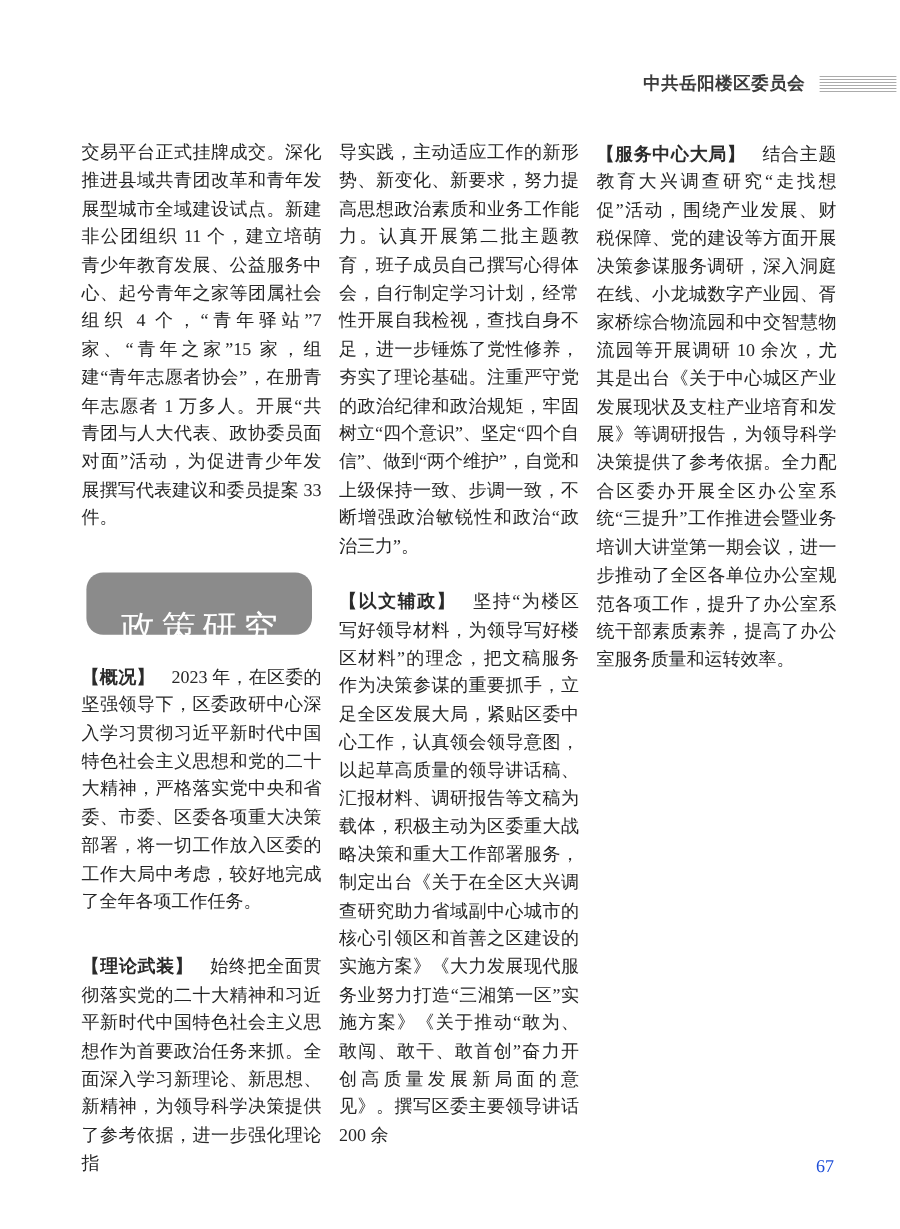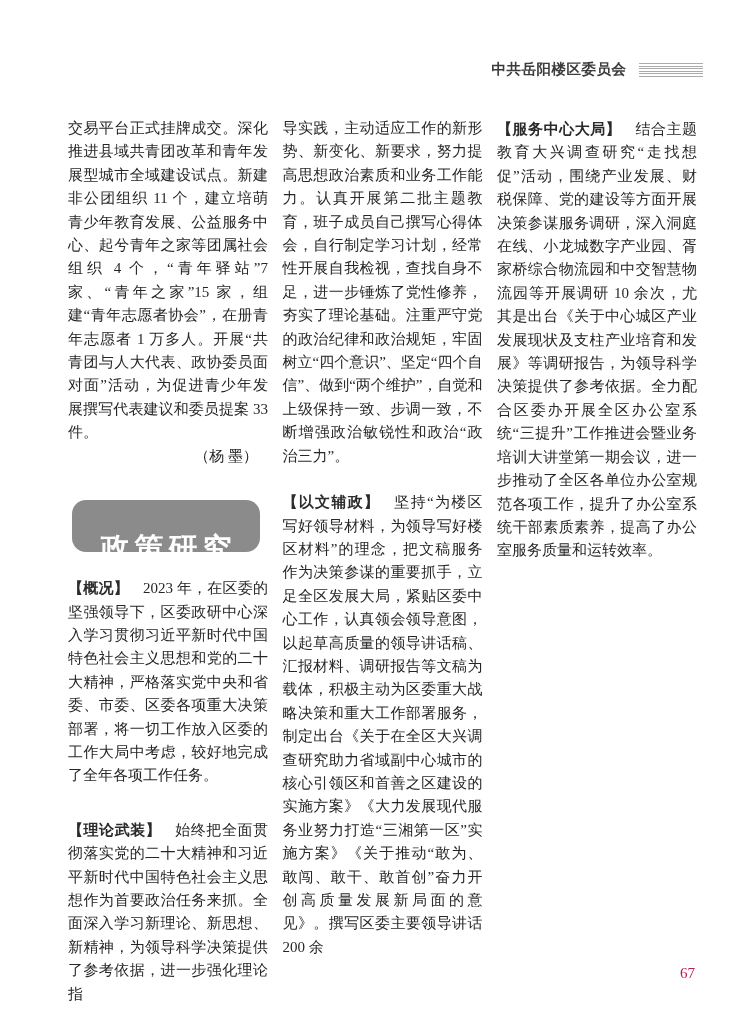--- a/index.html
+++ b/index.html
@@ -13,21 +13,21 @@
   .page {
     position: relative;
     width: 750px; height: 1024px;
   }
   .header {
     position: absolute;
     top: 60px; right: 3px;
     width: 300px;
     display: flex;
     align-items: center;
-    justify-content: center;
+    justify-content: flex-end;
     gap: 12px;
   }
   .header-org {
     font-family: "Liberation Sans", "DejaVu Sans", sans-serif;
     font-weight: bold;
     font-size: 14.5px;
     color: #3c3c3c;
     letter-spacing: 0.5px;
   }
   .header-lines {
@@ -60,52 +60,51 @@
     margin: 32px 0 24px 4px;
     background: #8b8b8b;
     border-radius: 14px;
     display: flex;
     align-items: center;
     justify-content: center;
   }
   .section-box span {
     color: #ffffff;
     font-size: 29px;
-    font-weight: bold;
+    font-weight: normal;
     letter-spacing: 5px;
     padding-left: 5px;
     font-family: "Liberation Serif", "DejaVu Serif", serif;
     margin-top: 45px;
   }
   .entry-label {
     font-family: "Liberation Sans", "DejaVu Sans", sans-serif;
     font-weight: bold;
     color: #2b2b2b;
     margin-right: 14px;
   }
   .page-number {
     position: absolute;
     top: 965px; right: 55px;
     font-size: 15px;
-    color: #be185d;
+    color: #1d4ed8;
   }
 </style>
 </head>
 <body>
 
 <div class="page">
   <div class="header">
     <span class="header-org">中共岳阳楼区委员会</span>
     <span class="header-lines"></span>
   </div>
 
   <div class="columns">
       <div class="col">
         <div class="block para">交易平台正式挂牌成交。深化推进县域共青团改革和青年发展型城市全域建设试点。新建非公团组织 11 个，建立培萌青少年教育发展、公益服务中心、起兮青年之家等团属社会组织 4 个，“青年驿站”7 家、“青年之家”15 家，组建“青年志愿者协会”，在册青年志愿者 1 万多人。开展“共青团与人大代表、政协委员面对面”活动，为促进青少年发展撰写代表建议和委员提案 33 件。</div>
-        <div class="block byline">（杨 墨）</div>
         <div class="block section-box" style="background: rgb(139, 139, 139);">
           <span>政策研究</span>
         </div>
         <div class="block entry"><span class="entry-label">【概况】</span><span>2023 年，在区委的坚强领导下，区委政研中心深入学习贯彻习近平新时代中国特色社会主义思想和党的二十大精神，严格落实党中央和省委、市委、区委各项重大决策部署，将一切工作放入区委的工作大局中考虑，较好地完成了全年各项工作任务。</span></div>
         <div class="block entry"><span class="entry-label">【理论武装】</span><span>始终把全面贯彻落实党的二十大精神和习近平新时代中国特色社会主义思想作为首要政治任务来抓。全面深入学习新理论、新思想、新精神，为领导科学决策提供了参考依据，进一步强化理论指</span></div>
       </div>
       <div class="col">
         <div class="block para">导实践，主动适应工作的新形势、新变化、新要求，努力提高思想政治素质和业务工作能力。认真开展第二批主题教育，班子成员自己撰写心得体会，自行制定学习计划，经常性开展自我检视，查找自身不足，进一步锤炼了党性修养，夯实了理论基础。注重严守党的政治纪律和政治规矩，牢固树立“四个意识”、坚定“四个自信”、做到“两个维护”，自觉和上级保持一致、步调一致，不断增强政治敏锐性和政治“政治三力”。</div>
         <div class="block entry"><span class="entry-label">【以文辅政】</span><span>坚持“为楼区写好领导材料，为领导写好楼区材料”的理念，把文稿服务作为决策参谋的重要抓手，立足全区发展大局，紧贴区委中心工作，认真领会领导意图，以起草高质量的领导讲话稿、汇报材料、调研报告等文稿为载体，积极主动为区委重大战略决策和重大工作部署服务，制定出台《关于在全区大兴调查研究助力省域副中心城市的核心引领区和首善之区建设的实施方案》《大力发展现代服务业努力打造“三湘第一区”实施方案》《关于推动“敢为、敢闯、敢干、敢首创”奋力开创高质量发展新局面的意见》。撰写区委主要领导讲话 200 余</span></div>
       </div>

